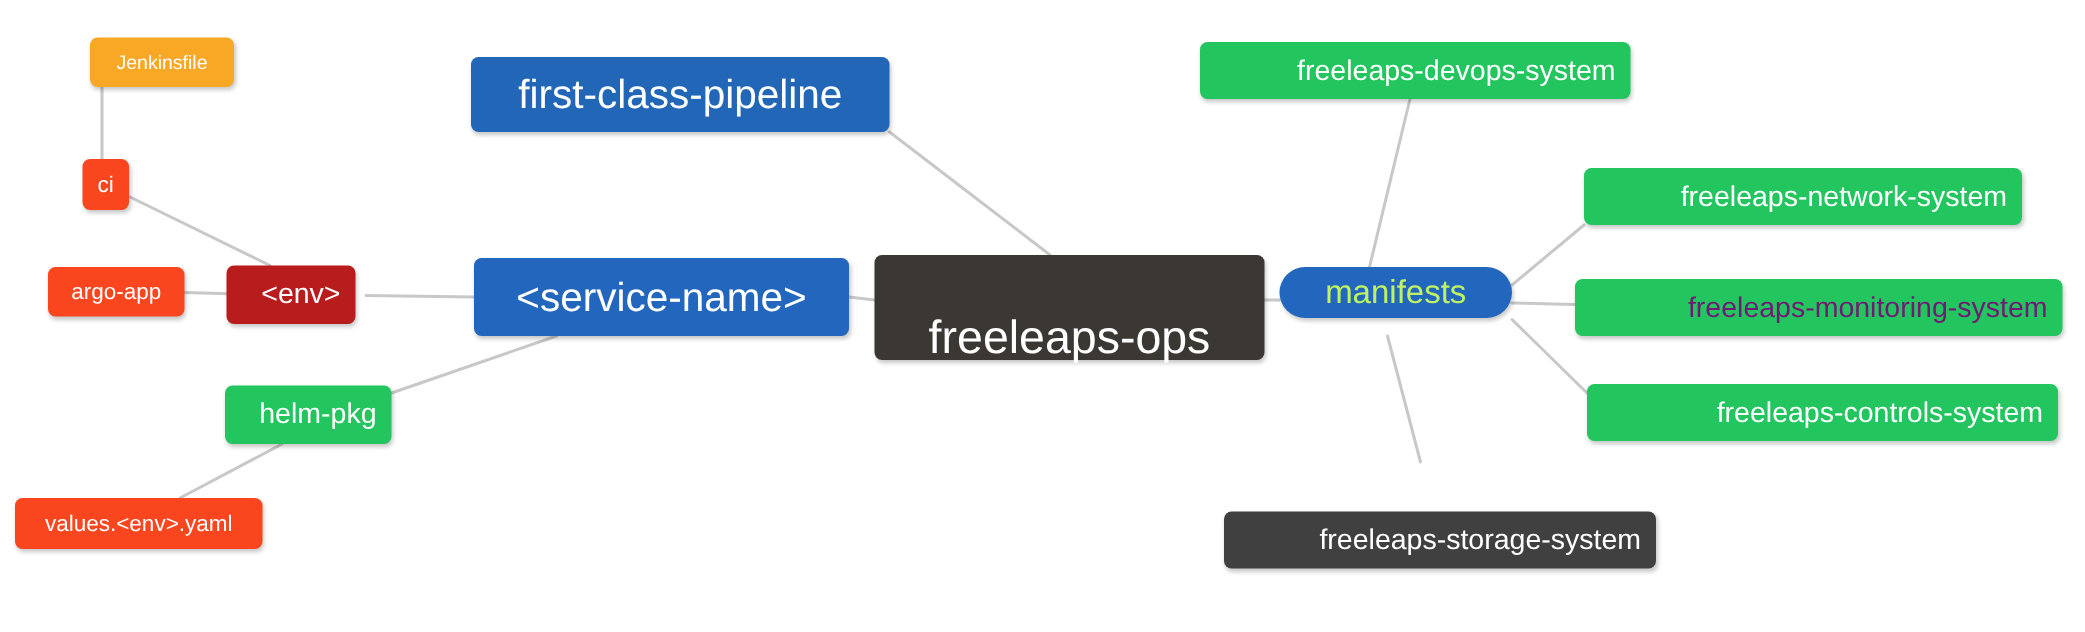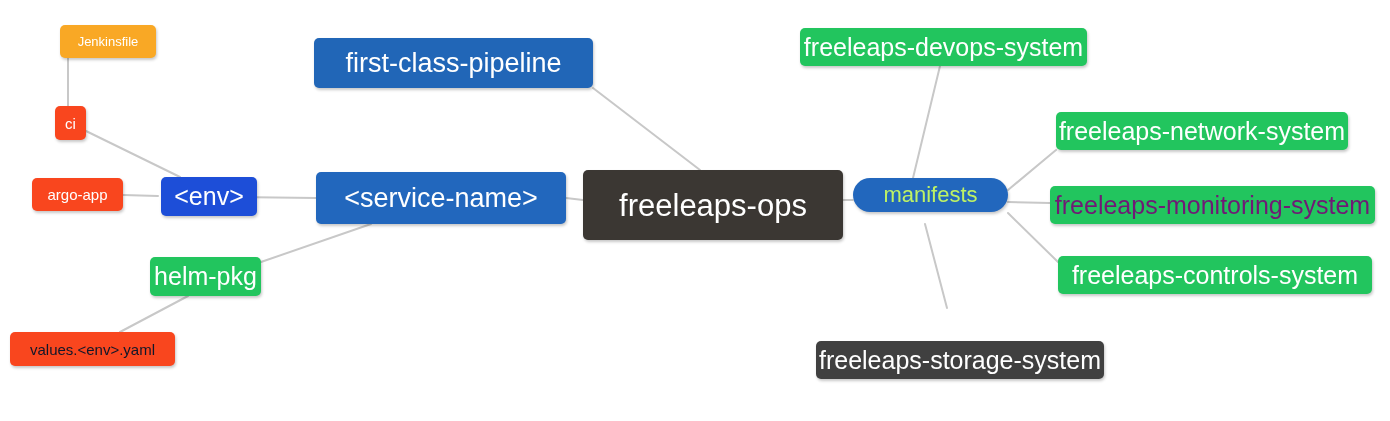--- a/index.html
+++ b/index.html
@@ -38,24 +38,24 @@
     white-space: nowrap;
     line-height: 1;
     box-shadow: 1px 2px 3px rgba(0,0,0,0.22);
     padding: 0 10px;
     text-rendering: optimizeLegibility;
   }
   .node-text {
     display: block;
   }
   
-  .sz-root   { font-size: 31px; }
+  .sz-root   { font-size: 31px; align-items: flex-end; }
   .sz-l1     { font-size: 27px; }
   .sz-l2     { font-size: 22px; }
-  .sz-l3     { font-size: 25px; }
+  .sz-l3     { font-size: 19px; justify-content: flex-end; }
   .sz-l4     { font-size: 15px; }
   .sz-tiny   { font-size: 13px; margin-left: 40px; }
 </style>
 </head>
 <body>
 
 <div id="mindmap">
   <svg id="edge-layer" width="1390" height="421" viewBox="0 0 1390 421">
       <line x1="593" y1="88" x2="700" y2="170" stroke="#c8c8c8" stroke-width="2" stroke-linecap="round"></line>
       <line x1="566" y1="198" x2="583" y2="200" stroke="#c8c8c8" stroke-width="2" stroke-linecap="round"></line>
@@ -78,36 +78,36 @@
       </div>
       <div class="node sz-l1" style="left: 314px; top: 38px; width: 279px; height: 50px; background: rgb(33, 102, 183); color: rgb(255, 255, 255);">
         <span class="node-text">first-class-pipeline</span>
       </div>
       <div class="node sz-l1" style="left: 316px; top: 172px; width: 250px; height: 52px; background: rgb(34, 103, 189); color: rgb(255, 255, 255);">
         <span class="node-text">&lt;service-name&gt;</span>
       </div>
       <div class="node sz-l2" style="left: 853px; top: 178px; width: 155px; height: 34px; background: rgb(34, 103, 189); color: #bef264; border-radius: 20px;">
         <span class="node-text">manifests</span>
       </div>
-      <div class="node sz-l3" style="left: 161px; top: 177px; width: 96px; height: 39px; background: #1d4ed8; color: rgb(255, 255, 255);">
+      <div class="node sz-l3" style="left: 151px; top: 177px; width: 86px; height: 39px; background: #b91c1c; color: rgb(255, 255, 255);">
         <span class="node-text">&lt;env&gt;</span>
       </div>
       <div class="node sz-l3" style="left: 150px; top: 257px; width: 111px; height: 39px; background: rgb(34, 197, 94); color: rgb(255, 255, 255);">
         <span class="node-text">helm-pkg</span>
       </div>
       <div class="node sz-tiny" style="left: 20px; top: 25px; width: 96px; height: 33px; background: rgb(249, 168, 37); color: rgb(255, 255, 255);">
         <span class="node-text">Jenkinsfile</span>
       </div>
       <div class="node sz-l4" style="left: 55px; top: 106px; width: 31px; height: 34px; background: rgb(249, 70, 30); color: rgb(255, 255, 255);">
         <span class="node-text">ci</span>
       </div>
       <div class="node sz-l4" style="left: 32px; top: 178px; width: 91px; height: 33px; background: rgb(249, 70, 30); color: rgb(255, 255, 255);">
         <span class="node-text">argo-app</span>
       </div>
-      <div class="node sz-l4" style="left: 10px; top: 332px; width: 165px; height: 34px; background: rgb(249, 70, 30); color: #0f172a; text-align: center;">
+      <div class="node sz-l4" style="left: 10px; top: 332px; width: 165px; height: 34px; background: rgb(249, 70, 30); color: #ffffff; text-align: center;">
         <span class="node-text">values.&lt;env&gt;.yaml</span>
       </div>
       <div class="node sz-l3" style="left: 800px; top: 28px; width: 287px; height: 38px; background: rgb(34, 197, 94); color: rgb(255, 255, 255);">
         <span class="node-text">freeleaps-devops-system</span>
       </div>
       <div class="node sz-l3" style="left: 1056px; top: 112px; width: 292px; height: 38px; background: rgb(34, 197, 94); color: rgb(255, 255, 255);">
         <span class="node-text">freeleaps-network-system</span>
       </div>
       <div class="node sz-l3" style="left: 1050px; top: 186px; width: 325px; height: 38px; background: rgb(34, 197, 94); color: #701a75;">
         <span class="node-text">freeleaps-monitoring-system</span>

